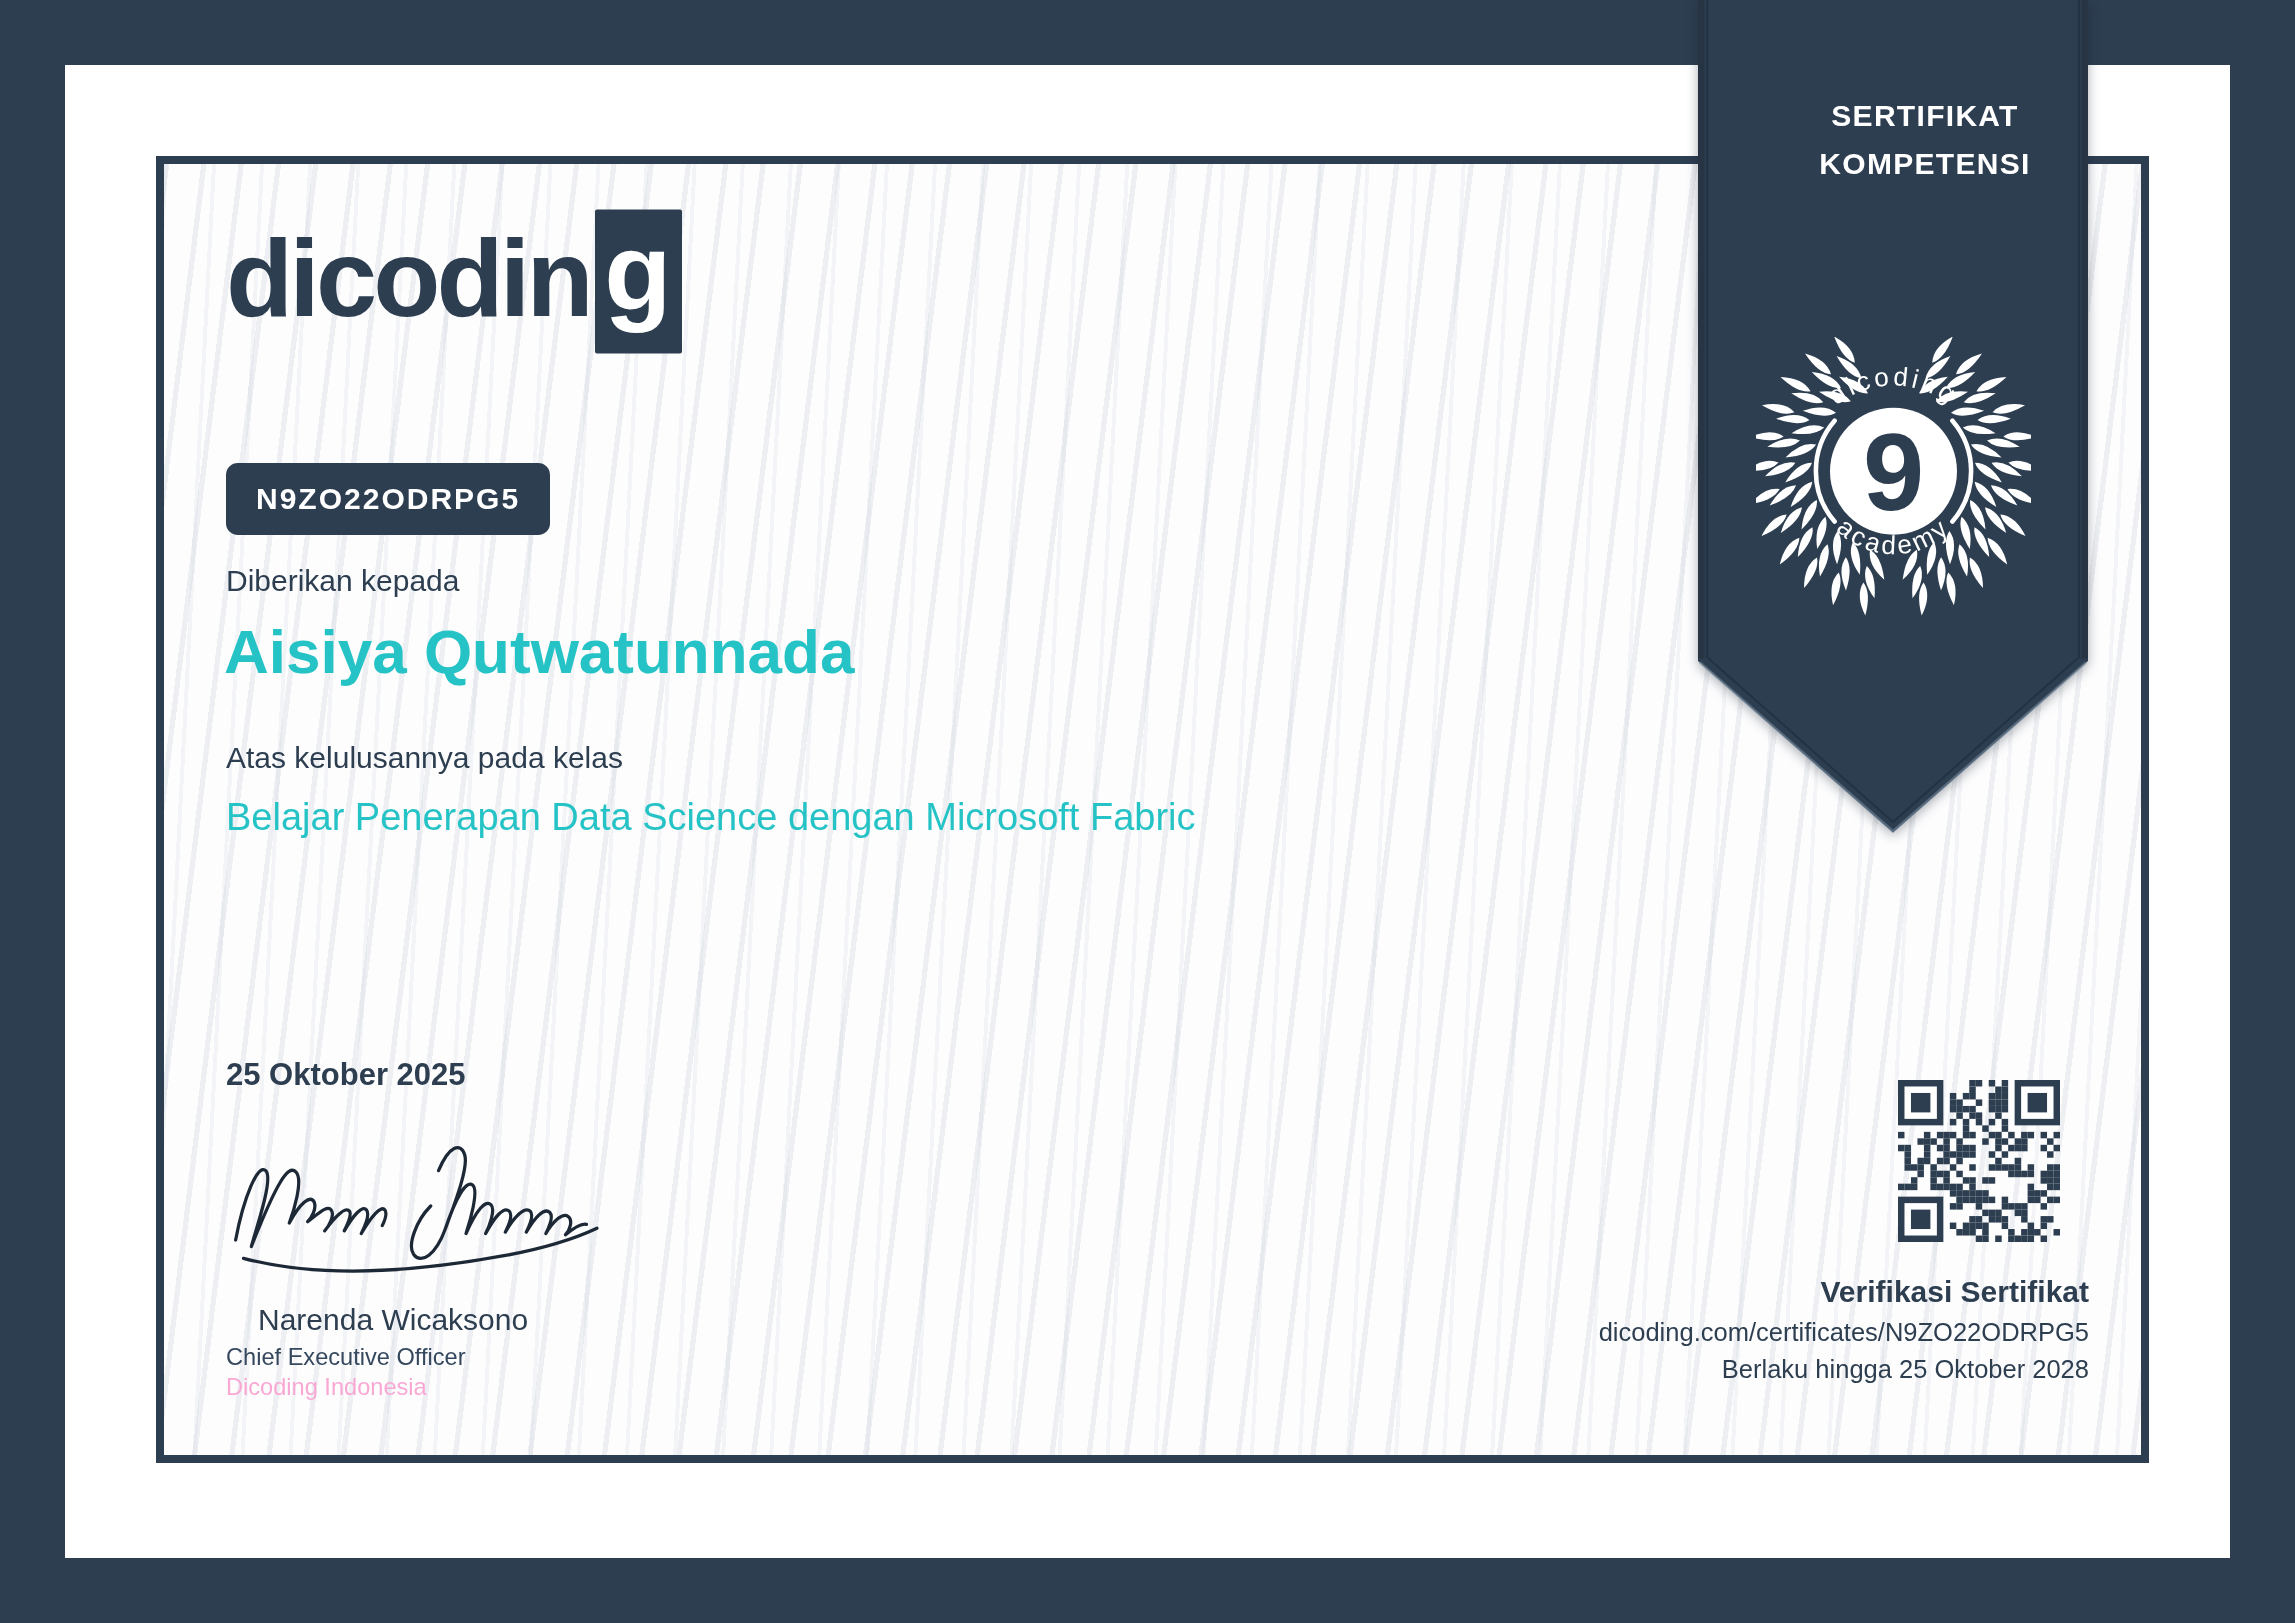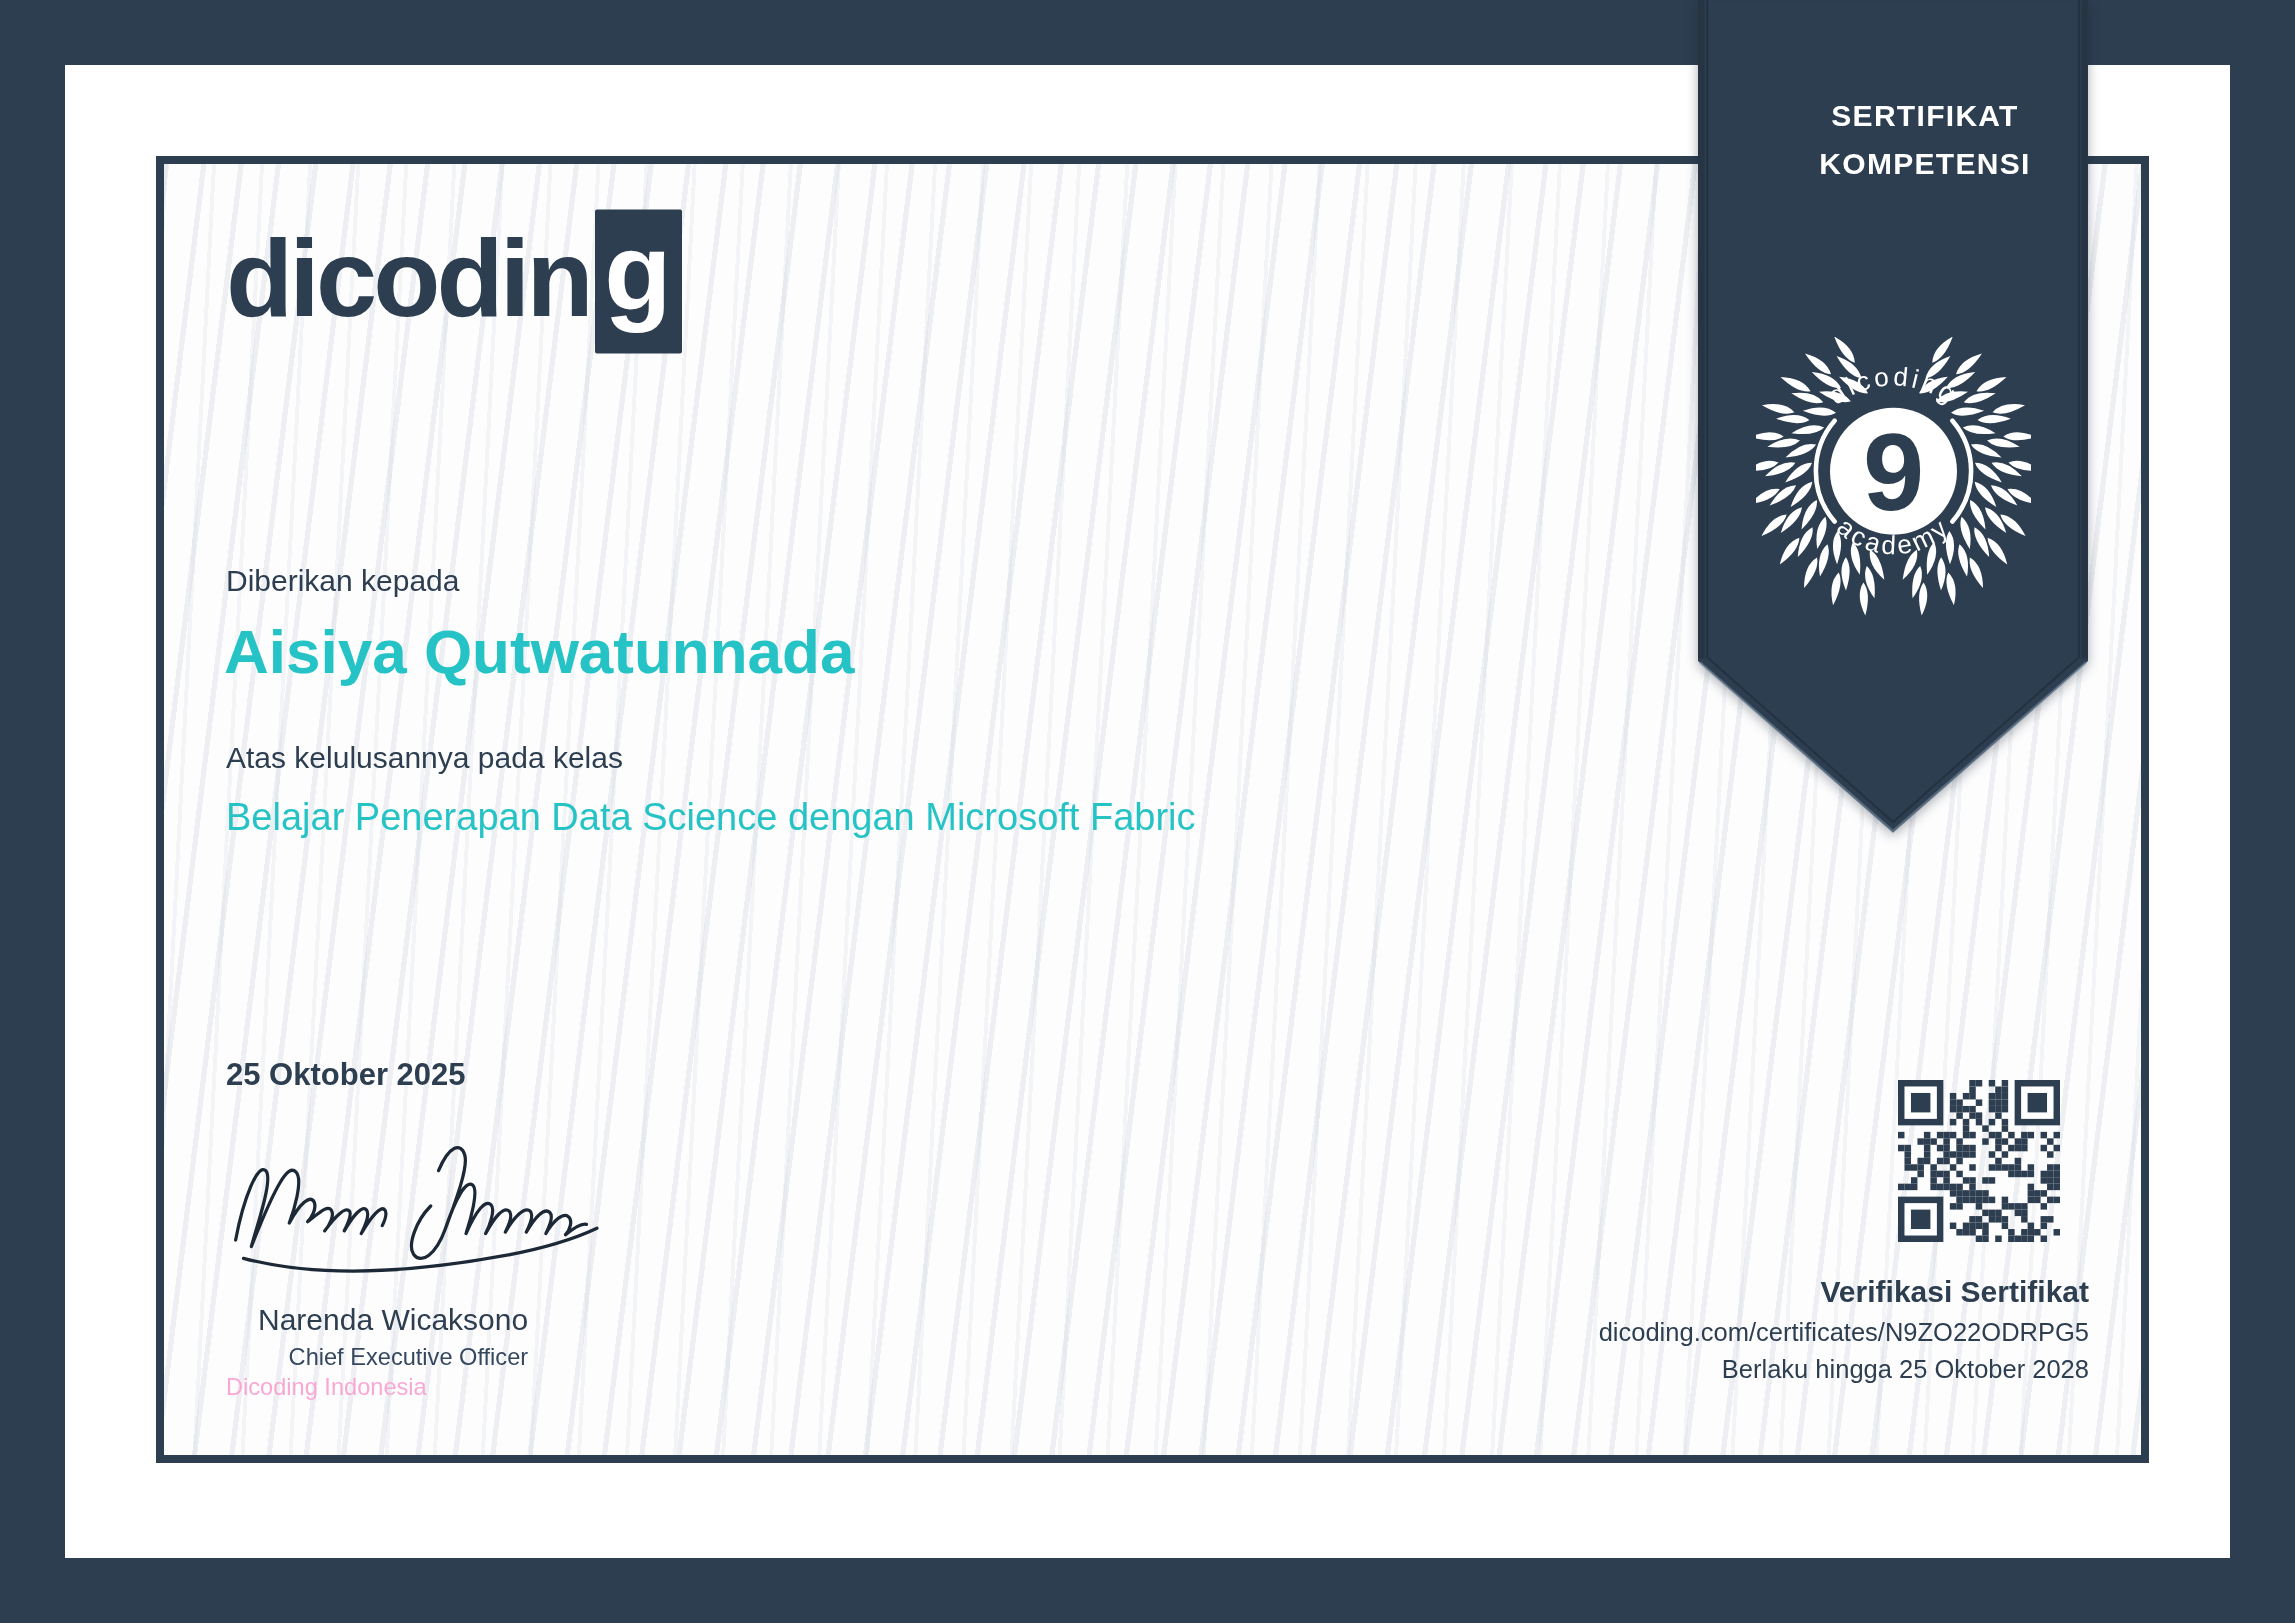--- a/index.html
+++ b/index.html
@@ -49,21 +49,21 @@
     font-size:30px;font-weight:700;letter-spacing:2px;
   }
   .given{position:absolute;left:226px;top:564px;font-size:30px;font-weight:500;}
   .name{position:absolute;left:224px;top:616px;font-size:62px;font-weight:700;color:#26c3c6;letter-spacing:0;}
   .atas{position:absolute;left:226px;top:741px;font-size:30px;font-weight:500;}
   .course{position:absolute;left:226px;top:796px;font-size:38px;font-weight:400;color:#26c3c6;}
   .date{position:absolute;left:226px;top:1057px;font-size:31px;font-weight:700;}
   .signature{position:absolute;left:216px;top:1105px;width:432px;height:181px;}
   .signer{position:absolute;left:226px;top:1305px;line-height:1;}
   .signer .s-name{font-size:30px;font-weight:400;margin-bottom:10.5px;margin-left:32px;}
-  .signer .s-title{font-size:23.6px;font-weight:400;color:#35485e;margin-bottom:6.5px;text-align:right;}
+  .signer .s-title{font-size:23.6px;font-weight:400;color:#35485e;margin-bottom:6.5px;}
   .signer .s-org{font-size:23.6px;font-weight:400;color:#f9a8d4;}
 
   
   .verify{position:absolute;right:206px;top:1080px;text-align:right;line-height:1;}
   .qr{display:block;margin:0 29.4px 35px auto;}
   .v-head{font-size:30px;font-weight:700;margin-bottom:13px;}
   .v-url{font-size:25.5px;font-weight:400;margin-bottom:11.8px;}
   .v-valid{font-size:25.5px;font-weight:400;}
 </style>
 </head>
@@ -136,20 +136,21 @@
       <use href="#branch-r" transform="translate(420 0) scale(-1 1)"></use>
       <path d="M120,128 A118,118 0 0 0 120,282" fill="none" stroke="#ffffff" stroke-width="7" stroke-linecap="round"></path>
       <path d="M300,128 A118,118 0 0 1 300,282" fill="none" stroke="#ffffff" stroke-width="7" stroke-linecap="round"></path>
       <circle cx="210" cy="205" r="97" fill="#ffffff"></circle>
       <text class="nine" x="210" y="265" text-anchor="middle">9</text>
       <text class="arcword"><textPath href="#arcT" startOffset="50%" text-anchor="middle">dicoding</textPath></text>
       <text class="arcword"><textPath href="#arcB" startOffset="50%" text-anchor="middle">academy</textPath></text>
     </svg>
   </div>
 
+  <div class="cert-id">N9ZO22ODRPG5</div>
 
   <div class="given">Diberikan kepada</div>
   <div class="name">Aisiya Qutwatunnada</div>
   <div class="atas">Atas kelulusannya pada kelas</div>
   <div class="course">Belajar Penerapan Data Science dengan Microsoft Fabric</div>
   <div class="date">25 Oktober 2025</div>
 
   <svg class="signature" viewBox="0 0 660 276">
     <g fill="none" stroke="#1c2836" stroke-width="5" stroke-linecap="round" stroke-linejoin="round">
       <path d="M30,206 C42,142 64,88 76,100 C88,112 62,186 54,216 C92,120 110,90 122,102 C134,114 118,164 112,180 C128,150 144,136 150,148 C154,158 146,172 140,178 C156,166 170,152 176,160 C182,168 172,186 166,192 C182,170 198,154 204,162 C208,168 200,184 196,192 C210,168 224,152 230,160 C236,168 226,188 222,196 C236,172 252,152 258,160 C262,166 258,176 254,184"></path>

